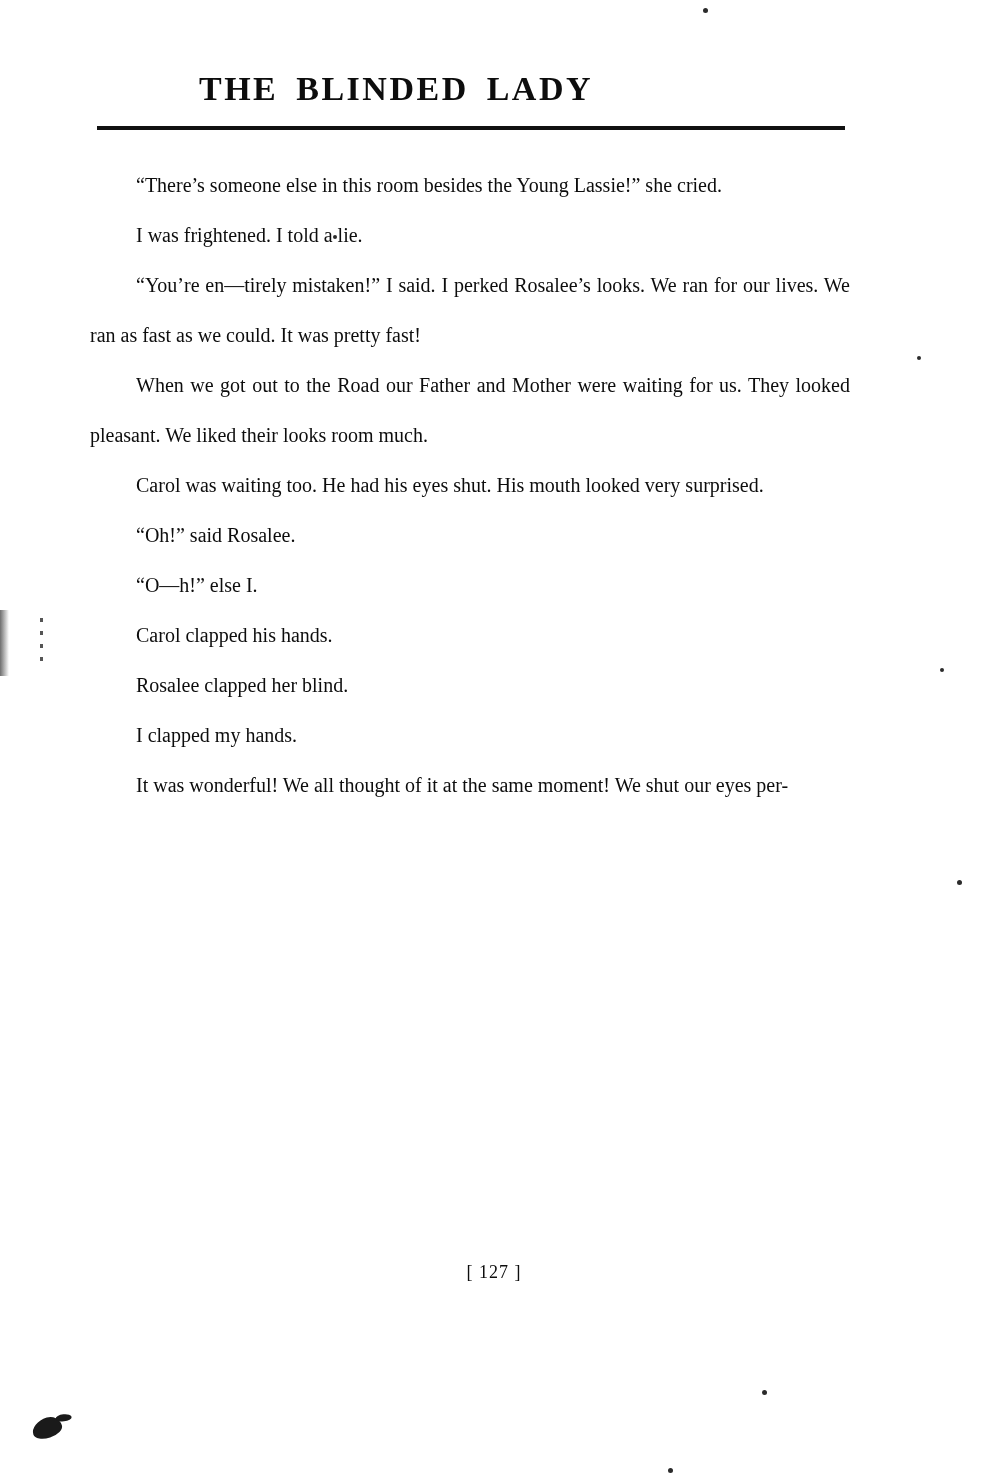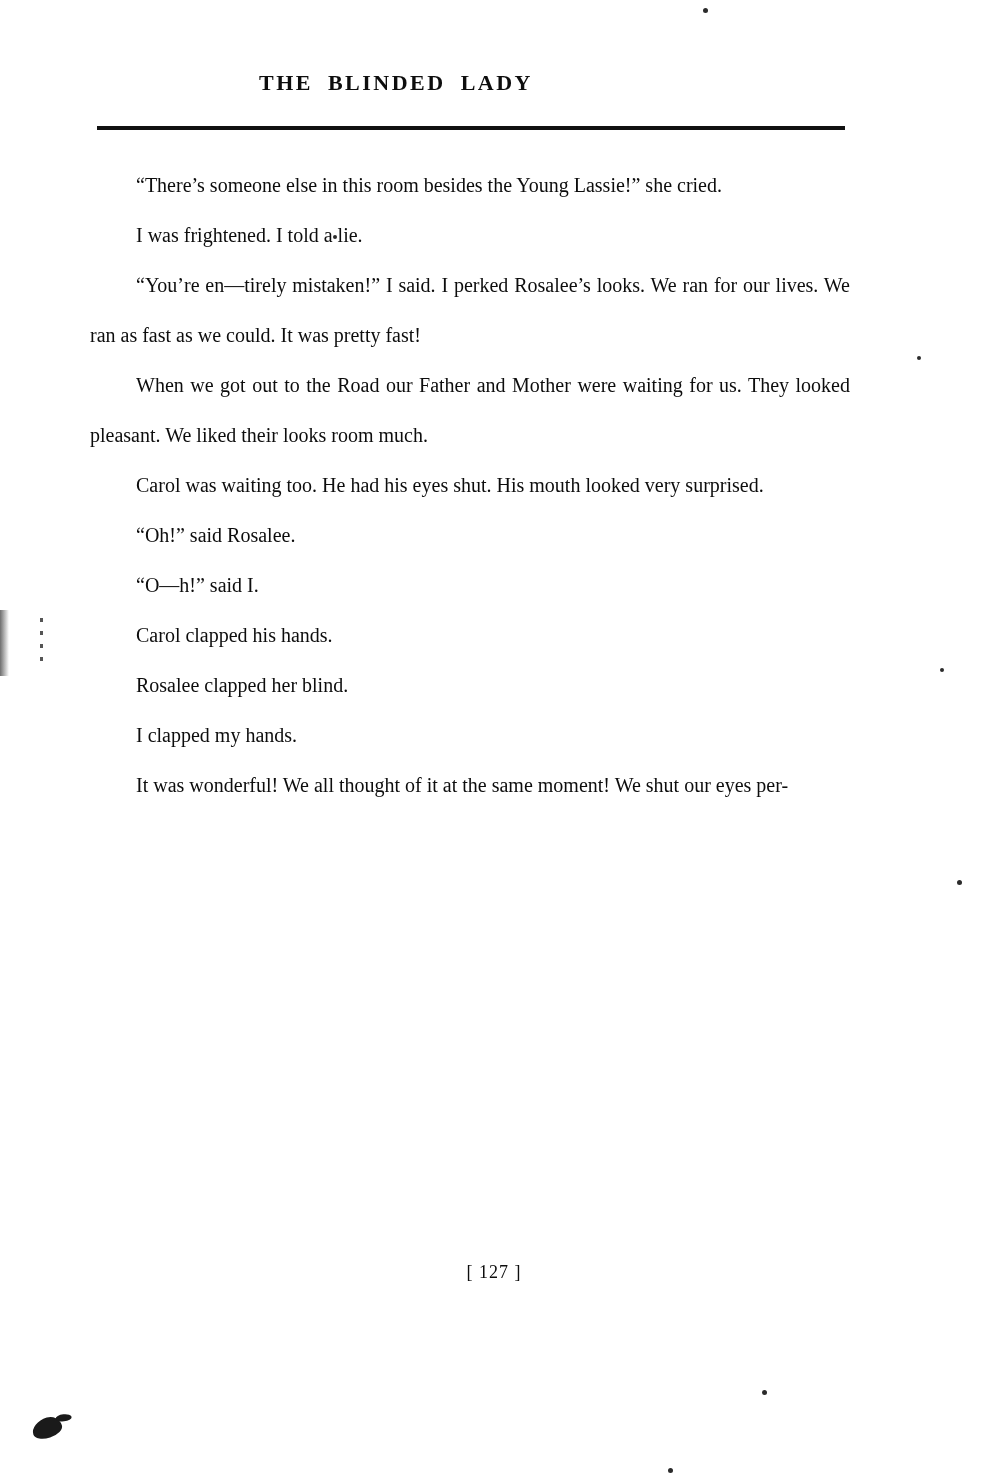--- a/index.html
+++ b/index.html
@@ -22,21 +22,21 @@
     width: 988px;
     height: 1481px;
   }
 
   .running-head {
     position: absolute;
     top: 70px;
     left: 0;
     width: 792px;
     text-align: center;
-    font-size: 22px;
+    font-size: 34px;
     font-weight: bold;
     letter-spacing: 2.5px;
     word-spacing: 7px;
     font-family: "Liberation Serif", serif;
   }
 
   .head-rule {
     position: absolute;
     top: 126px;
     left: 97px;
@@ -128,21 +128,21 @@
 
   <div class="head-rule"></div>
 
   <div class="body-text">
     <p>“There’s someone else in this room besides the Young Lassie!” she cried.</p>
     <p>I was frightened.   I told a lie.</p>
     <p>“You’re en—tirely mistaken!” I said.   I perked Rosalee’s looks.   We ran for our lives. We ran as fast as we could.   It was pretty fast!</p>
     <p>When we got out to the Road our Father and Mother were waiting for us.   They looked pleasant.   We liked their looks room much.</p>
     <p>Carol was waiting too.   He had his eyes shut.   His mouth looked very surprised.</p>
     <p>“Oh!” said Rosalee.</p>
-    <p>“O—h!” said I.</p>
+    <p>“O—h!” else I.</p>
     <p>Carol clapped his hands.</p>
     <p>Rosalee clapped her blind.</p>
     <p>I clapped my hands.</p>
     <p class="last-line-stretch">It was wonderful!   We all thought of it at the same moment!  We shut our eyes per-</p>
   </div>
 
   <div class="folio">[ 127 ]</div>
 
   <div class="edge-mark"></div>
   <div class="dots-mark"></div>

